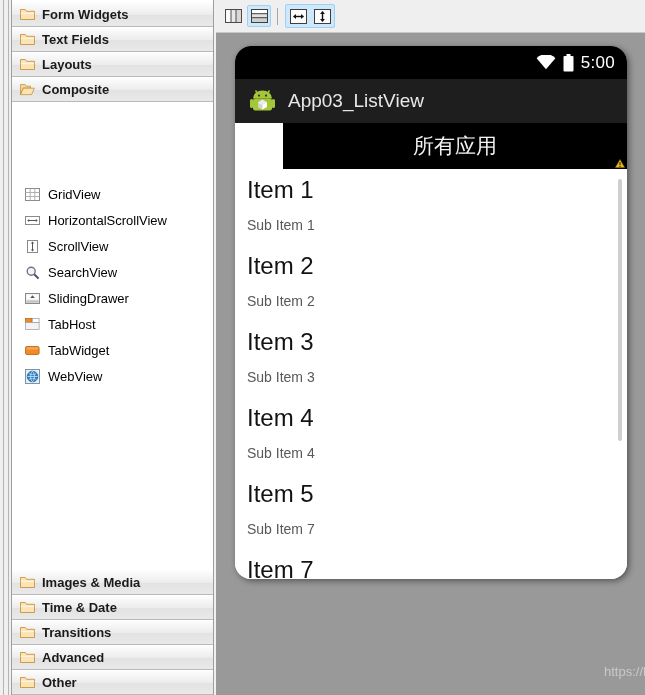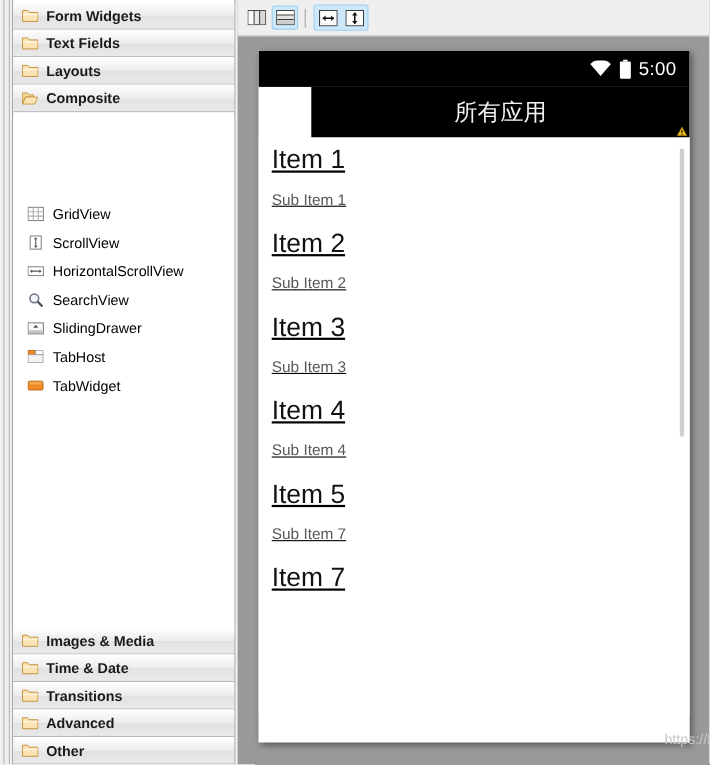--- a/index.html
+++ b/index.html
@@ -98,24 +98,25 @@
     background: #cde8fb;
     border: 1px solid #9fd0f0;
     border-radius: 2px;
     padding: 0;
   }
   .tb-grp .tb-btn { margin: 0; border: none; background: transparent; }
 
   
   #device {
     position: absolute; left: 19px; top: 46px;
-    width: 392px; height: 629px;
+    width: 392px; height: 533px;
     background: #ffffff;
     box-shadow: 2px 2px 6px rgba(0,0,0,0.45);
     overflow: hidden;
+    border-radius: 16px;
   }
   #statusbar {
     height: 33px; background: #000000;
     display: flex; align-items: center; justify-content: flex-end;
     padding-right: 12px;
     color: #ffffff;
   }
   #statusbar .sb-icon { margin-right: 7px; display: block; }
   #clock { font-size: 17px; color: #ffffff; letter-spacing: 0.3px; }
 
@@ -143,21 +144,20 @@
 
   #listview {
     position: relative;
     height: 526px;
     background: #ffffff;
     overflow: hidden;
   }
   .li {
     height: 76px;
     padding: 7px 0 0 12px;
-    text-decoration: underline;
   }
   .li-title { font-size: 24px; color: #121212; line-height: 1.18; }
   .li-sub { font-size: 14px; color: #585858; margin-top: 13px; }
 
   #list-scrollbar {
     position: absolute; right: 5px; top: 10px;
     width: 4px; height: 262px;
     background: #cfcfcf;
     border-radius: 2px;
     cursor: pointer;
@@ -220,38 +220,38 @@
               <rect x="0.5" y="1.5" width="14" height="12" fill="#fff" stroke="#8a8a8a"></rect>
               <line x1="5.2" y1="1.5" x2="5.2" y2="13.5" stroke="#b0b0b0"></line>
               <line x1="9.8" y1="1.5" x2="9.8" y2="13.5" stroke="#b0b0b0"></line>
               <line x1="0.5" y1="5.5" x2="14.5" y2="5.5" stroke="#b0b0b0"></line>
               <line x1="0.5" y1="9.5" x2="14.5" y2="9.5" stroke="#b0b0b0"></line>
             </svg>
             <span class="wlabel">GridView</span>
           </div>
           <div class="widget-row">
             <svg width="15" height="15" viewBox="0 0 15 15" class="wicon">
+              <rect x="0.5" y="3.5" width="14" height="8" fill="#fff" stroke="#8a8a8a"></rect>
+              <line x1="3.2" y1="7.5" x2="11.8" y2="7.5" stroke="#555" stroke-width="1"></line>
+              <path d="M2.2 7.5 L4.2 5.9 L4.2 9.1 Z" fill="#555"></path>
+              <path d="M12.8 7.5 L10.8 5.9 L10.8 9.1 Z" fill="#555"></path>
+            </svg>
+            <span class="wlabel">HorizontalScrollView</span>
+          </div>
+          <div class="widget-row">
+            <svg width="15" height="15" viewBox="0 0 15 15" class="wicon">
               <rect x="2.5" y="1.5" width="10" height="12" fill="#fff" stroke="#8a8a8a"></rect>
               <line x1="7.5" y1="3.6" x2="7.5" y2="11.4" stroke="#555" stroke-width="1"></line>
               <path d="M7.5 2.6 L5.8 4.6 L9.2 4.6 Z" fill="#555"></path>
               <path d="M7.5 12.4 L5.8 10.4 L9.2 10.4 Z" fill="#555"></path>
             </svg>
             <span class="wlabel">ScrollView</span>
           </div>
           <div class="widget-row">
             <svg width="15" height="15" viewBox="0 0 15 15" class="wicon">
-              <rect x="0.5" y="3.5" width="14" height="8" fill="#fff" stroke="#8a8a8a"></rect>
-              <line x1="3.2" y1="7.5" x2="11.8" y2="7.5" stroke="#555" stroke-width="1"></line>
-              <path d="M2.2 7.5 L4.2 5.9 L4.2 9.1 Z" fill="#555"></path>
-              <path d="M12.8 7.5 L10.8 5.9 L10.8 9.1 Z" fill="#555"></path>
-            </svg>
-            <span class="wlabel">HorizontalScrollView</span>
-          </div>
-          <div class="widget-row">
-            <svg width="15" height="15" viewBox="0 0 15 15" class="wicon">
               <circle cx="6.2" cy="6.2" r="4" fill="#f2f6fa" stroke="#6b7480" stroke-width="1.4"></circle>
               <line x1="9.2" y1="9.2" x2="13.6" y2="13.6" stroke="#4a525c" stroke-width="2"></line>
             </svg>
             <span class="wlabel">SearchView</span>
           </div>
           <div class="widget-row">
             <svg width="15" height="15" viewBox="0 0 15 15" class="wicon">
               <rect x="0.5" y="2.5" width="14" height="10" fill="#e9e9e9" stroke="#8a8a8a"></rect>
               <rect x="1.4" y="3.4" width="12.2" height="5.2" fill="#fbfbfb"></rect>
               <rect x="1.4" y="9.4" width="12.2" height="2.3" fill="#c4c4c4"></rect>
@@ -266,20 +266,29 @@
               <rect x="0.5" y="5.5" width="13.6" height="7" fill="#f3f3f3" stroke="#9a9a9a" stroke-width="0.7"></rect>
             </svg>
             <span class="wlabel">TabHost</span>
           </div>
           <div class="widget-row">
             <svg width="15" height="15" viewBox="0 0 15 15" class="wicon">
               <rect x="0.5" y="3.5" width="13.6" height="8" rx="1.4" fill="#f08a24" stroke="#b3600f" stroke-width="0.8"></rect>
               <rect x="1.3" y="4.2" width="12" height="2.4" rx="1" fill="#f7a652"></rect>
             </svg>
             <span class="wlabel">TabWidget</span>
+          </div>
+          <div class="widget-row">
+            <svg width="15" height="15" viewBox="0 0 15 15" class="wicon">
+              <rect x="0.5" y="0.5" width="14" height="14" fill="#e6eef6" stroke="#7f93a6"></rect>
+              <circle cx="7.5" cy="7.5" r="5.3" fill="#2f7fc4" stroke="#1c5f9a" stroke-width="0.8"></circle>
+              <path d="M2.4 7.5 L12.6 7.5 M7.5 2.2 C5 4.6 5 10.4 7.5 12.8 C10 10.4 10 4.6 7.5 2.2" fill="none" stroke="#cfe7f8" stroke-width="0.8"></path>
+              <path d="M3.8 4.6 C5.6 5.8 9.4 5.8 11.2 4.6 M3.8 10.4 C5.6 9.2 9.4 9.2 11.2 10.4" fill="none" stroke="#cfe7f8" stroke-width="0.7"></path>
+            </svg>
+            <span class="wlabel">WebView</span>
           </div>
         </div>
 
       <div id="cat-bottom">
           <div class="cat-header">
             <svg width="15" height="13" viewBox="0 0 15 13" class="folder">
               <path d="M0.5 11.5 L0.5 1.5 L5.2 1.5 L6.6 3.3 L14.5 3.3 L14.5 11.5 Z" fill="#fbe3b4" stroke="#c08a2e" stroke-width="0.8"></path>
               <path d="M0.7 4.6 L14.3 4.6 L14.3 6.1 L0.7 6.1 Z" fill="#ffffff" opacity="0.55"></path>
             </svg>
             <span>Images &amp; Media</span>
@@ -371,20 +380,36 @@
         <svg class="sb-icon" width="20" height="15" viewBox="0 0 20 15">
           <path d="M10 14.2 L0.6 3.2 A13 13 0 0 1 19.4 3.2 Z" fill="#ffffff"></path>
         </svg>
         <svg class="sb-icon" width="11" height="18" viewBox="0 0 11 18">
           <rect x="3.5" y="0" width="4" height="2" fill="#ffffff"></rect>
           <rect x="0.5" y="2" width="10" height="15.5" rx="1" fill="#ffffff"></rect>
         </svg>
         <span id="clock">5:00</span>
       </div>
 
+      <div id="actionbar">
+        <svg id="app-icon" width="27" height="27" viewBox="0 0 27 27">
+          <rect x="4" y="10.5" width="19" height="12" rx="2.2" fill="#a4c639"></rect>
+          <rect x="1" y="11" width="3.2" height="9" rx="1.6" fill="#a4c639"></rect>
+          <rect x="22.8" y="11" width="3.2" height="9" rx="1.6" fill="#a4c639"></rect>
+          <path d="M4 10.5 A9.5 8 0 0 1 23 10.5 Z" fill="#a4c639"></path>
+          <line x1="6.5" y1="2.5" x2="9.2" y2="6.2" stroke="#a4c639" stroke-width="1.5"></line>
+          <line x1="20.5" y1="2.5" x2="17.8" y2="6.2" stroke="#a4c639" stroke-width="1.5"></line>
+          <circle cx="10" cy="7.6" r="1.05" fill="#2b2b2b"></circle>
+          <circle cx="17" cy="7.6" r="1.05" fill="#2b2b2b"></circle>
+          <path d="M13.5 11.8 L18 14.4 L18 19 L13.5 21.6 L9 19 L9 14.4 Z" fill="#ffffff"></path>
+          <path d="M13.5 11.8 L18 14.4 L13.5 17 L9 14.4 Z" fill="#eaeaea"></path>
+          <path d="M13.5 17 L13.5 21.6 L9 19 L9 14.4 Z" fill="#d2d2d2"></path>
+        </svg>
+        <span id="app-title">App03_ListView</span>
+      </div>
 
       <div id="page-header">
         <span>所有应用</span>
         <svg id="warn-badge" viewBox="0 0 10 9">
           <path d="M5 0.5 L9.6 8.5 L0.4 8.5 Z" fill="#e8b923" stroke="#8a6d08" stroke-width="0.5"></path>
           <rect x="4.4" y="3.2" width="1.2" height="3" fill="#3a2d00"></rect>
           <rect x="4.4" y="6.9" width="1.2" height="1.1" fill="#3a2d00"></rect>
         </svg>
       </div>
 

